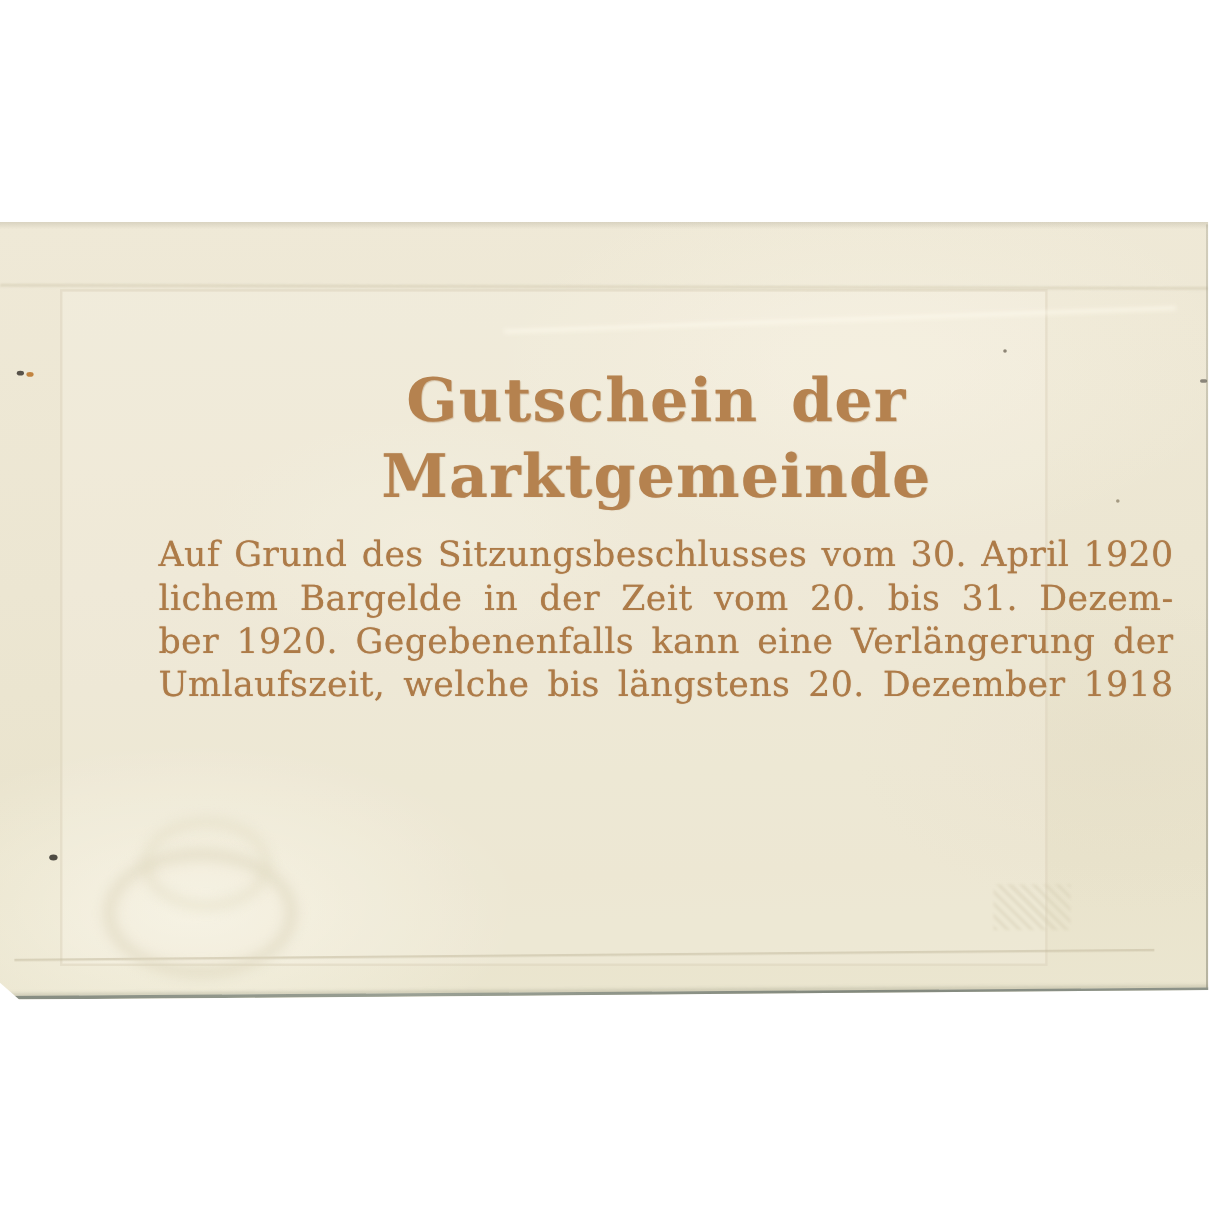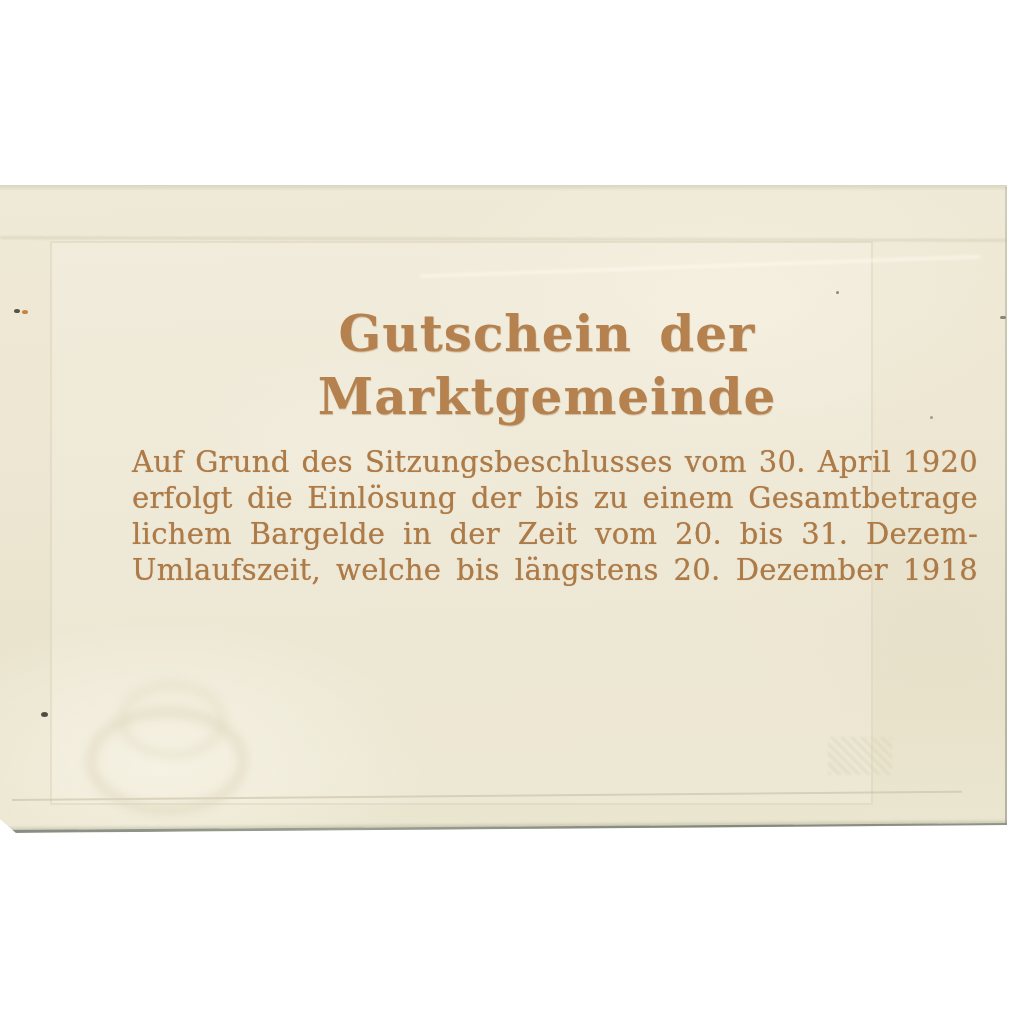--- a/index.html
+++ b/index.html
@@ -147,22 +147,22 @@
     <div class="ghost-oval oval-1"></div>
     <div class="ghost-oval oval-2"></div>
     <div class="ghost-hatch"></div>
 
     <div class="title-block">
       <div class="title-line first">Gutschein der Marktgemeinde</div>
     </div>
 
     <div class="note-body">
       <div class="bline">Auf Grund des Sitzungsbeschlusses vom 30. April 1920</div>
-      <div class="bline">erfolgt die Einlösung der bis zu einem Gesamtbetrage</div>
       <div class="bline">lichem Bargelde in der Zeit vom 20. bis 31. Dezem-</div>
+      <div class="bline">ber 1920. Gegebenenfalls kann eine Verlängerung der</div>
       <div class="bline">Umlaufszeit, welche bis längstens 20. Dezember 1918</div>
     </div>
 
     <div class="speck speck-1"></div>
     <div class="speck speck-2"></div>
     <div class="speck speck-3"></div>
     <div class="speck speck-4"></div>
     <div class="speck speck-5"></div>
     <div class="speck speck-6"></div>
 

